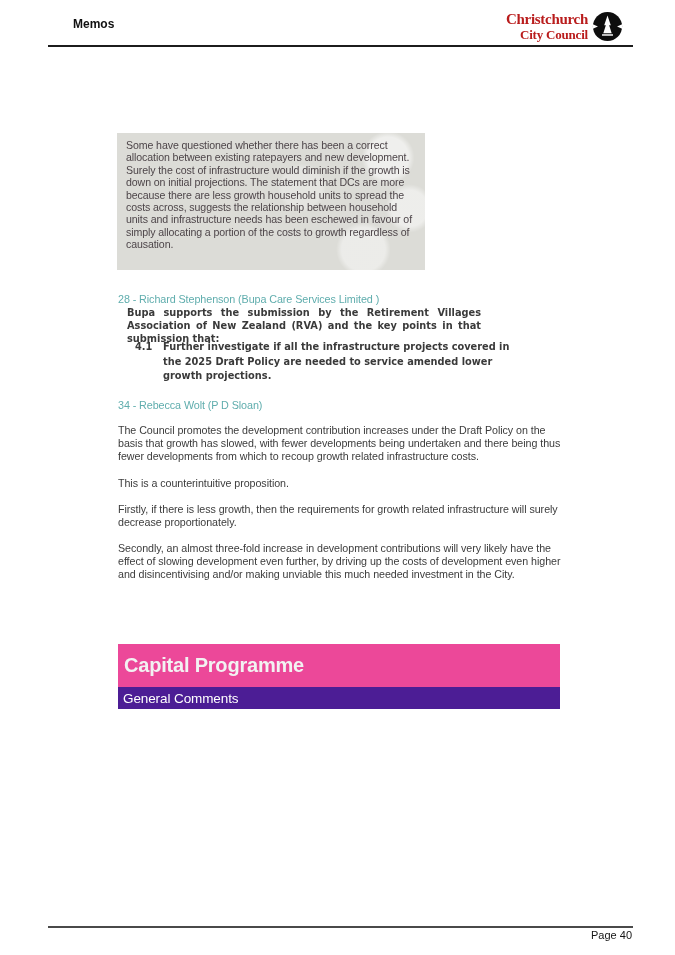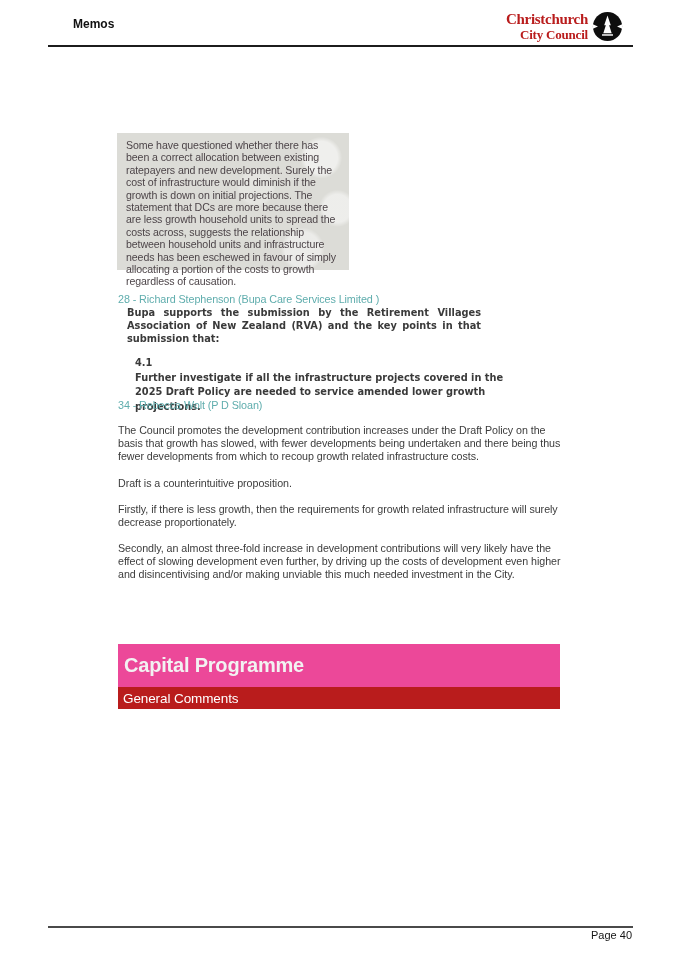--- a/index.html
+++ b/index.html
@@ -34,21 +34,21 @@
   .logo-line2 { font-size: 13px; letter-spacing: -0.2px; }
   .logo-mark { width: 31px; height: 31px; display: block; }
   .header-rule {
     position: absolute; left: 48px; top: 45px;
     width: 585px; height: 2px; background: #1c1c1c;
   }
 
   
   .quote-box {
     position: absolute; left: 117px; top: 133px;
-    width: 232px; height: 137px;
+    width: 308px; height: 137px;
     background-color: #dcdcd7;
     background-image:
       radial-gradient(circle at 88% 18%, rgba(255,255,255,0.55) 0 7%, rgba(255,255,255,0) 9%),
       radial-gradient(circle at 95% 55%, rgba(255,255,255,0.5) 0 6%, rgba(255,255,255,0) 8%),
       radial-gradient(circle at 80% 85%, rgba(255,255,255,0.45) 0 8%, rgba(255,255,255,0) 10%),
       radial-gradient(circle at 60% 40%, rgba(255,255,255,0.25) 0 10%, rgba(255,255,255,0) 12%);
     padding: 6px 10px 6px 9px;
     color: #4d4549;
     font-size: 10.6px; line-height: 12.4px;
     letter-spacing: -0.1px;
@@ -63,26 +63,25 @@
   .s34-heading { top: 399px; }
 
   
   .s28-body {
     position: absolute; left: 127px; top: 306px; width: 354px;
     font-family: "DejaVu Sans", sans-serif;
     font-size: 9.8px; font-weight: 600; line-height: 13.2px;
     color: #3a3a3a; text-align: justify;
   }
   .s28-list-item {
-    position: absolute; left: 135px; top: 356px; width: 392px;
+    position: absolute; left: 135px; top: 340px; width: 392px;
     display: flex;
     font-family: "DejaVu Sans", sans-serif;
     font-size: 9.8px; font-weight: 600; line-height: 14.5px;
     color: #3a3a3a;
-    flex-direction: column;
   }
   .s28-list-num { width: 28px; flex: none; }
   .s28-list-text { flex: 1; }
 
   
   .para {
     position: absolute; left: 118px; width: 445px;
     font-size: 10.7px; line-height: 13px; color: #3c3c3c;
     letter-spacing: -0.05px;
   }
@@ -96,21 +95,21 @@
     position: absolute; left: 118px; top: 644px;
     width: 442px; height: 43px;
     background: #ec4899;
     color: #f2f2f2; font-size: 20px; font-weight: bold;
     display: flex; align-items: center; padding-left: 6px;
     letter-spacing: -0.2px;
   }
   .banner-teal {
     position: absolute; left: 118px; top: 687px;
     width: 442px; height: 22px;
-    background: #b91c1c;
+    background: #4c1d95;
     color: #ffffff; font-size: 13.5px;
     display: flex; align-items: center; padding-left: 5px;
     letter-spacing: -0.1px;
   }
 
   
   .footer-rule {
     position: absolute; left: 48px; top: 926px;
     width: 585px; height: 1.5px; background: #4a4a4a;
   }
@@ -148,21 +147,21 @@
 
   <div class="section-heading s28-heading">28 - Richard Stephenson (Bupa Care Services Limited )</div>
   <div class="s28-body">Bupa supports the submission by the Retirement Villages Association of New Zealand (RVA) and the key points in that submission that:</div>
   <div class="s28-list-item">
     <div class="s28-list-num">4.1</div>
     <div class="s28-list-text">Further investigate if all the infrastructure projects covered in the 2025 Draft Policy are needed to service amended lower growth projections.</div>
   </div>
 
   <div class="section-heading s34-heading">34 - Rebecca Wolt (P D Sloan)</div>
   <div class="para para-1">The Council promotes the development contribution increases under the Draft Policy on the basis that growth has slowed, with fewer developments being undertaken and there being thus fewer developments from which to recoup growth related infrastructure costs.</div>
-  <div class="para para-2">Draft is a counterintuitive proposition.</div>
+  <div class="para para-2">This is a counterintuitive proposition.</div>
   <div class="para para-4">Secondly, an almost three-fold increase in development contributions will very likely have the effect of slowing development even further, by driving up the costs of development even higher and disincentivising and/or making unviable this much needed investment in the City.</div>
   <div class="para para-3">Firstly, if there is less growth, then the requirements for growth related infrastructure will surely decrease proportionately.</div>
 
   <div class="banner-dark">Capital Programme</div>
   <div class="banner-teal">General Comments</div>
 
   <div class="footer-rule"></div>
   <div class="page-number">Page 40</div>
 
 </div>

